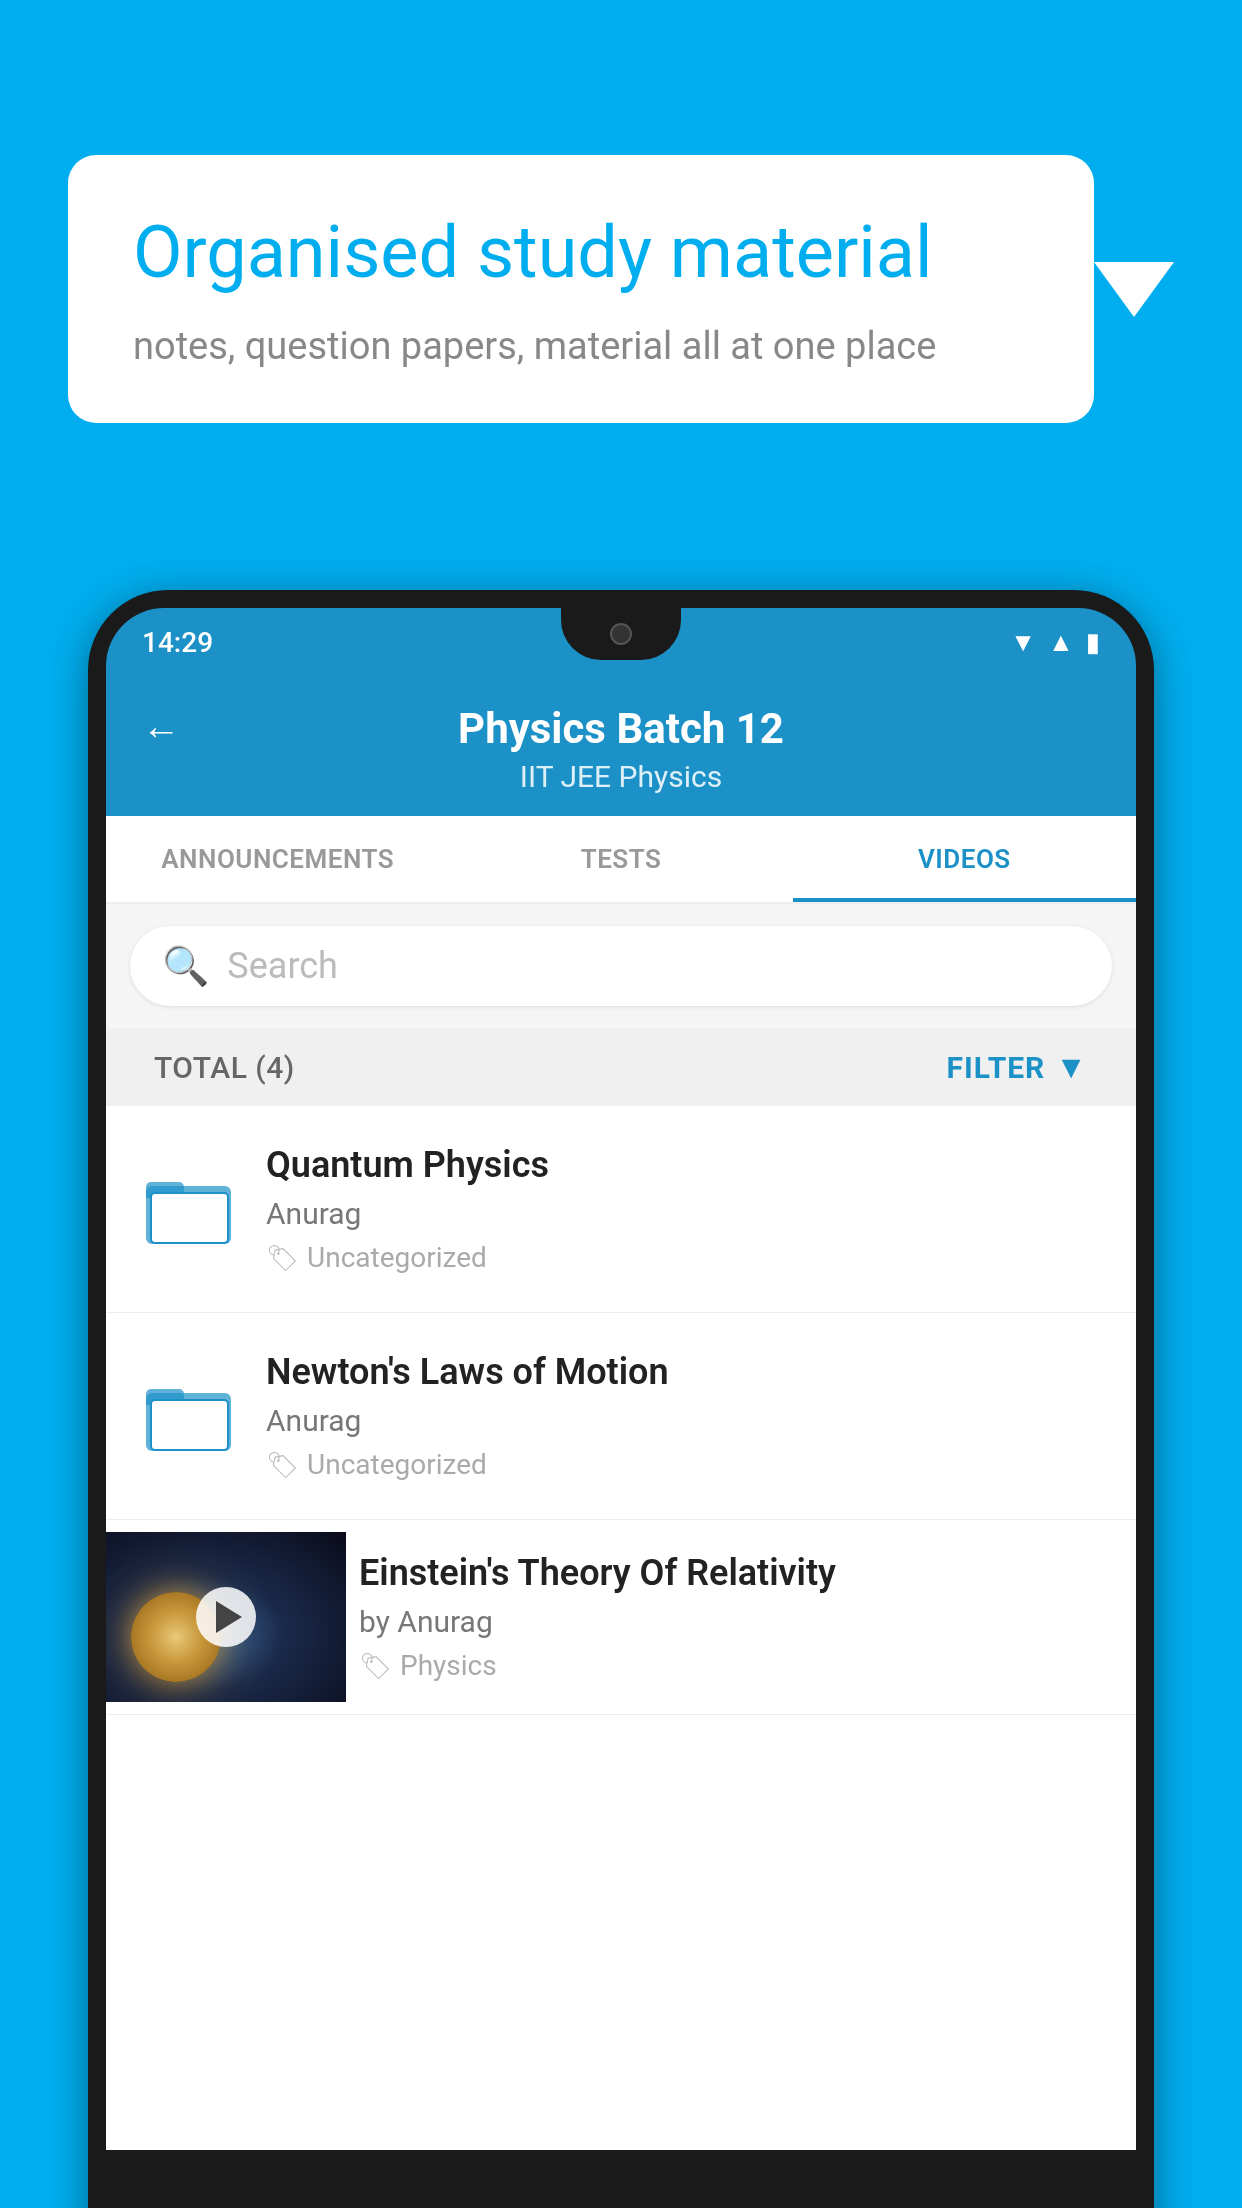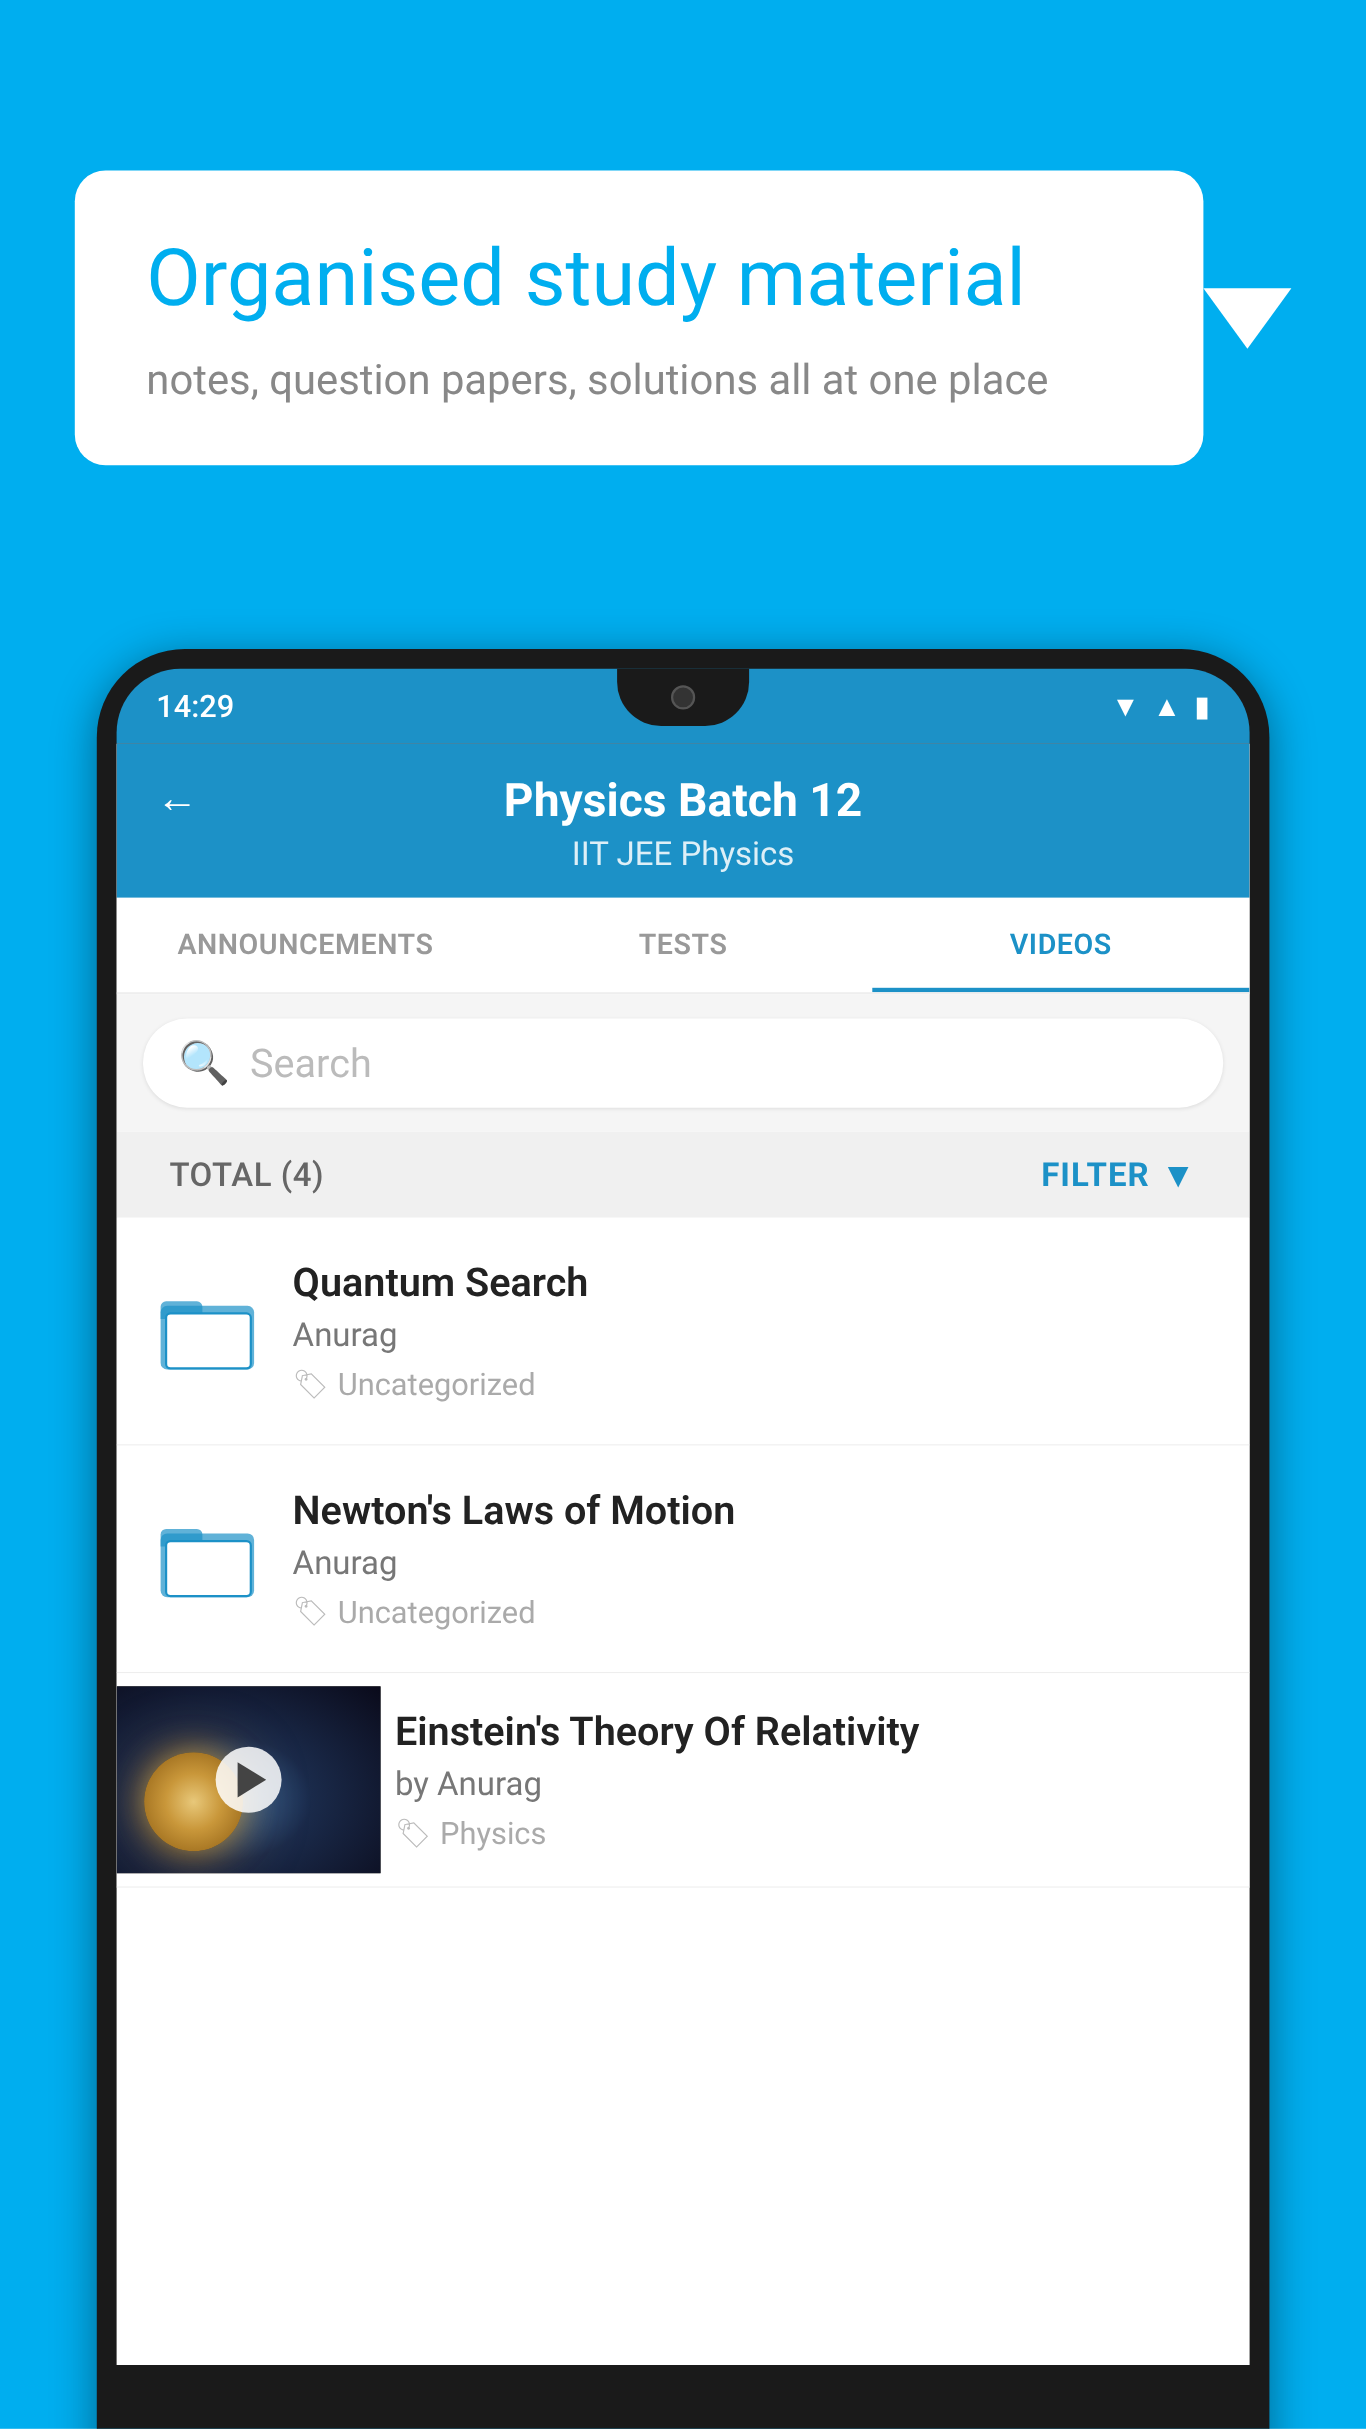--- a/index.html
+++ b/index.html
@@ -428,21 +428,21 @@
       align-items: center;
       gap: 8px;
     }
   </style>
 </head>
 <body>
 
 <div class="speech-bubble-wrapper">
   <div class="speech-bubble">
     <div class="speech-bubble-title">Organised study material</div>
-    <div class="speech-bubble-subtitle">notes, question papers, solutions all at one place</div>
+    <div class="speech-bubble-subtitle">notes, question papers, material all at one place</div>
   </div>
   <div class="speech-bubble-arrow"></div>
 </div>
 
 <div class="phone-container">
   <div class="phone-outer">
 
     <div class="phone-top-bar">
       <span class="time-text">14:29</span>
       <div class="notch">
@@ -494,21 +494,21 @@
 
         <div class="video-item">
           <div class="video-icon-wrapper">
             <div class="folder-icon">
               <div class="folder-tab"></div>
               <div class="folder-back"></div>
               <div class="folder-front"></div>
             </div>
           </div>
           <div class="video-info">
-            <div class="video-title">Quantum Search</div>
+            <div class="video-title">Quantum Physics</div>
             <div class="video-author">Anurag</div>
             <div class="video-tag">
               <span class="tag-icon">🏷</span>
               <span>Uncategorized</span>
             </div>
           </div>
         </div>
 
         <div class="video-item">
           <div class="video-icon-wrapper">

